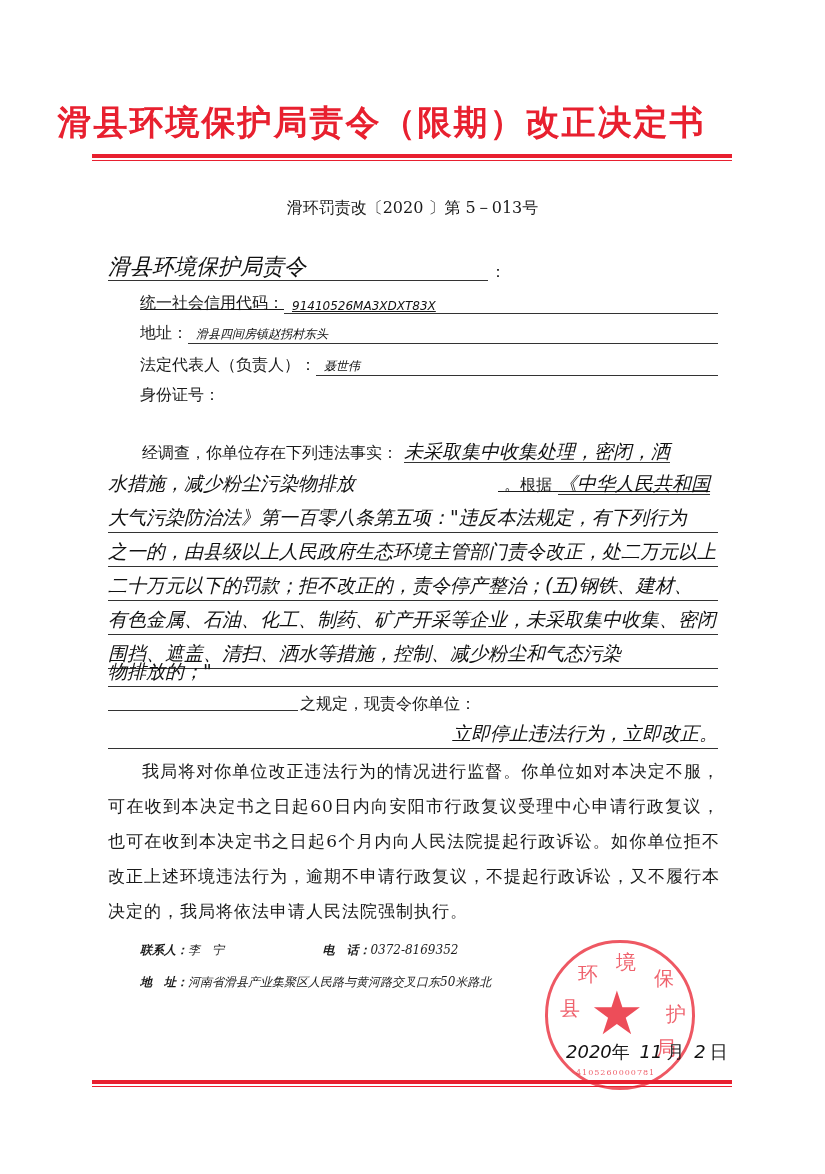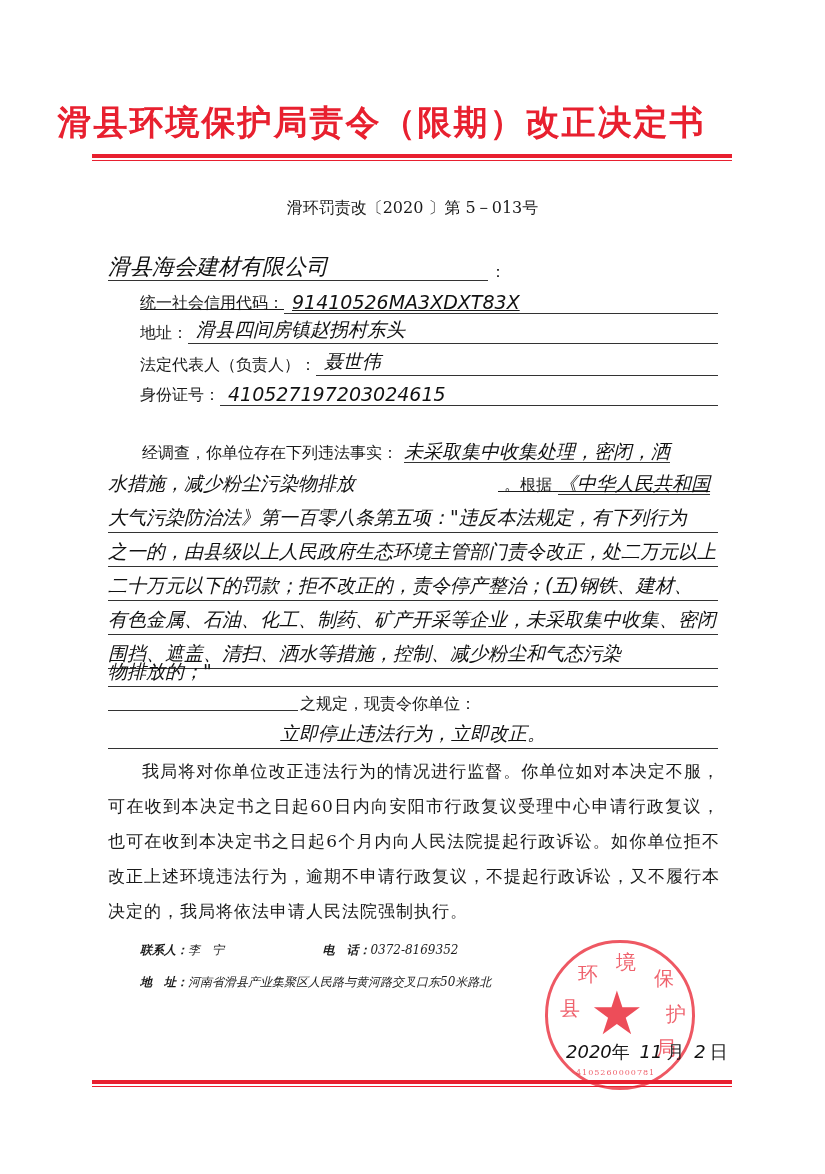--- a/index.html
+++ b/index.html
@@ -9,21 +9,21 @@
     .title { left: 0; width: 763px; top: 100px; text-align: center;
       font-size: 34px; font-weight: bold; color: #e8202f; letter-spacing: 2px;
       font-family: "DejaVu Serif", serif; }
     .red-rule { left: 92px; width: 640px; height: 4px; background: #e8202f; }
     .red-rule.thin { height: 1px; }
     .docno { left: 0; width: 825px; top: 198px; text-align: center; font-size: 16px; }
     .hand { font-family: "DejaVu Sans", sans-serif; font-style: italic; color: #111; }
     .uline { border-bottom: 1px solid #333; }
     .lbl { font-size: 16px; }
     .field-row { position: absolute; left: 140px; height: 26px; display: flex; align-items: flex-end; }
-    .field-row .val { flex: 1; border-bottom: 1px solid #333; padding-left: 8px; font-size: 19px; }
+    .field-row .val { flex: 1; border-bottom: 1px solid #333; padding-left: 8px; font-size: 12px; }
     .hw-line { position: absolute; left: 108px; width: 610px; height: 30px; border-bottom: 1px solid #333;
       font-size: 19px; line-height: 30px; white-space: nowrap; overflow: hidden; }
     .para { position: absolute; left: 108px; width: 612px; font-size: 17px; line-height: 35px;
       text-align: justify; text-indent: 34px; letter-spacing: 1px; }
     .contact { position: absolute; left: 140px; font-size: 12px; font-weight: bold; font-style: italic; }
     .contact .v { font-weight: normal; }
     .stamp { position: absolute; left: 545px; top: 940px; width: 150px; height: 150px; border-radius: 50%;
       border: 3px solid rgba(232,32,47,0.75); box-sizing: border-box; }
     .stamp .star { position: absolute; left: 42px; top: 40px; font-size: 60px; color: rgba(232,32,47,0.8); line-height: 60px; }
     .stamp .ring-text { position: absolute; font-size: 20px; color: rgba(232,32,47,0.7); }
@@ -33,60 +33,59 @@
 </head>
 <body>
 
 <div class="abs title">滑县环境保护局责令（限期）改正决定书</div>
 <div class="abs red-rule" style="top:154px;"></div>
 <div class="abs red-rule thin" style="top:160px;"></div>
 
 <div class="abs docno">滑环罚责改〔2020 〕第 5－013号</div>
 
 <div class="abs" style="left:108px; top:252px; width:380px; height:28px; border-bottom:1px solid #333;">
-  <span class="hand" style="font-size:22px;">滑县海会建材有限公司</span>
+  <span class="hand" style="font-size:22px;">滑县环境保护局责令</span>
 </div>
 <span class="abs lbl" style="left:490px; top:262px;">：</span>
 
 <div class="field-row" style="top:288px; width:578px;text-decoration:underline;">
   <span class="lbl">统一社会信用代码：</span>
   <span class="val hand">91410526MA3XDXT83X</span>
 </div>
 <div class="field-row" style="top:318px; width:578px;">
   <span class="lbl">地址：</span>
   <span class="val hand">滑县四间房镇赵拐村东头</span>
 </div>
 <div class="field-row" style="top:350px; width:578px;">
   <span class="lbl">法定代表人（负责人）：</span>
   <span class="val hand">聂世伟</span>
 </div>
 <div class="field-row" style="top:380px; width:578px;">
   <span class="lbl">身份证号：</span>
-  <span class="val hand">410527197203024615</span>
 </div>
 
 <div class="hw-line" style="top:436px; border-bottom:none;">
   <span class="lbl" style="padding-left:34px;">经调查，你单位存在下列违法事实：</span>
   <span class="hand uline">未采取集中收集处理，密闭，洒</span>
 </div>
 <div class="hw-line" style="top:468px; border-bottom:none;text-decoration:underline;">
   <span class="hand uline" style="display:inline-block; width:390px;">水措施，减少粉尘污染物排放</span>
   <span class="lbl">。根据</span>
   <span class="hand uline">《中华人民共和国</span>
 </div>
 <div class="hw-line hand" style="top:502px;">大气污染防治法》第一百零八条第五项："违反本法规定，有下列行为</div>
 <div class="hw-line hand" style="top:536px;">之一的，由县级以上人民政府生态环境主管部门责令改正，处二万元以上</div>
 <div class="hw-line hand" style="top:570px;">二十万元以下的罚款；拒不改正的，责令停产整治；(五)钢铁、建材、</div>
 <div class="hw-line hand" style="top:604px;">有色金属、石油、化工、制药、矿产开采等企业，未采取集中收集、密闭、</div>
 <div class="hw-line hand" style="top:638px;">围挡、遮盖、清扫、洒水等措施，控制、减少粉尘和气态污染</div>
 <div class="hw-line hand" style="top:656px; height:30px;">物排放的；"</div>
 
 <div class="abs" style="left:108px; top:710px; width:190px; height:1px; background:#333;"></div>
 <span class="abs lbl" style="left:300px; top:694px;">之规定，现责令你单位：</span>
-<div class="hw-line" style="top:718px; text-align:center;">
+<div class="hw-line" style="top:718px; text-align:right;">
   <span class="hand">立即停止违法行为，立即改正。</span>
 </div>
 
 <div class="para" style="top:754px;">我局将对你单位改正违法行为的情况进行监督。你单位如对本决定不服，可在收到本决定书之日起60日内向安阳市行政复议受理中心申请行政复议，也可在收到本决定书之日起6个月内向人民法院提起行政诉讼。如你单位拒不改正上述环境违法行为，逾期不申请行政复议，不提起行政诉讼，又不履行本决定的，我局将依法申请人民法院强制执行。</div>
 
 <div class="contact" style="top:942px;">
   <span>联系人：</span><span class="v">李　宁</span>
   <span style="display:inline-block; width:90px;"></span>
   <span>电　话：</span><span class="v">0372-8169352</span>
 </div>

